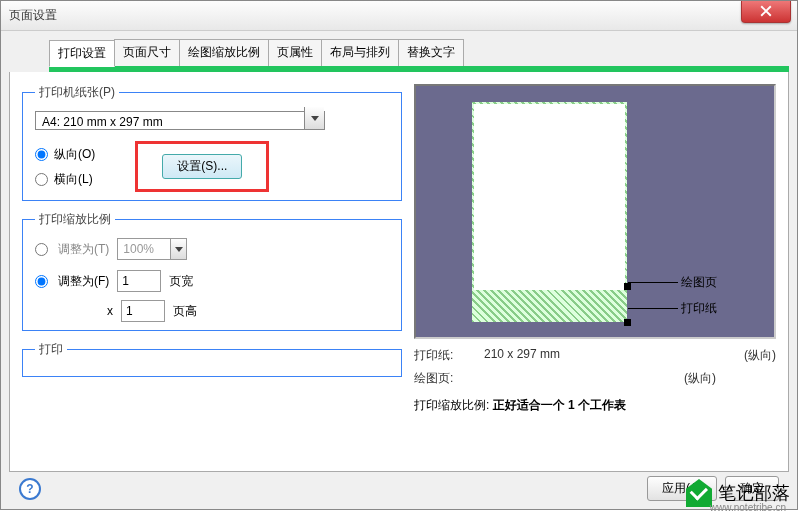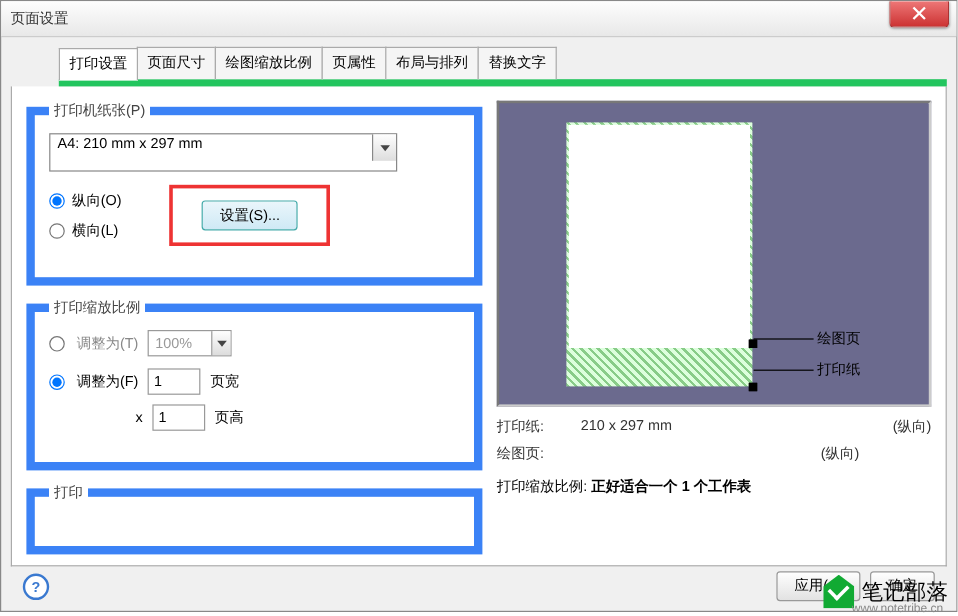--- a/index.html
+++ b/index.html
@@ -9,23 +9,23 @@
     .title { font-size: 12px; color: #333; }
     .close-btn { width: 50px; height: 22px; background: linear-gradient(#e77, #c33); border: 1px solid #a33; border-top: none; border-radius: 0 0 4px 4px; color: #fff; display: flex; align-items: center; justify-content: center; margin-right: 6px; margin-top:-8px; box-shadow: 0 1px 2px rgba(0,0,0,.3);}
     .close-btn svg { width: 12px; height: 12px; }
     .content { padding: 8px; }
     .tabs { display: flex; border-bottom: 6px solid #22c55e; position: relative; margin-left: 40px; }
     .tab { padding: 4px 8px; border: 1px solid #aaa; border-bottom: none; background: #f5f5f5; margin-right: -1px; cursor: pointer; }
     .tab.active { background: #fff; border-bottom: 1px solid #fff; position: relative; top: 1px; z-index:1;}
     .tab-body { border: 1px solid #aaa; border-top: none; background: #fff; padding: 12px; display: flex; gap: 12px; height: 400px; }
     .leftcol { width: 380px; }
     .rightcol { flex: 1; }
-    fieldset { border: 7px solid #3b82f6; padding: 10px 12px 26px 12px; margin-bottom: 10px; }
+    fieldset { border: 1px solid #3b82f6; padding: 10px 12px 8px 12px; margin-bottom: 10px; }
     legend { padding: 0 4px; color: #444; }
-    .combo { display: flex; border: 1px solid #888; background: #fff; width: 290px; height: 32px; align-items: flex-start; }
+    .combo { display: flex; border: 1px solid #888; background: #fff; width: 290px; height: 19px; align-items: flex-end; }
     .combo span { flex:1; padding: 0 6px; }
     .combo-btn { width: 20px; height: 22px; border-left: 1px solid #888; background: linear-gradient(#fefefe,#ddd); display:flex; align-items:center; justify-content:center;}
     .radio-row { display: flex; align-items: center; gap: 4px; margin: 8px 0 4px 0; }
     input[type=radio], input[type=checkbox]{ margin-right:2px;}
     .highlight-box { border: 3px solid #e33; padding: 10px 24px; }
     .btn { border: 1px solid #999; background: linear-gradient(#fefefe,#e2e2e2); padding: 3px 14px; border-radius: 3px; cursor: pointer; }
     .btn.primary { border: 1px solid #4aa; background: linear-gradient(#eaf6fb,#cfe9f5); }
     .rowflex { display: flex; align-items: center; gap: 8px; }
     input[type=text], input.num { border: 1px solid #999; height: 22px; width: 44px; padding: 0 4px; background:#fff;}
     .disabled { color: #888; }

